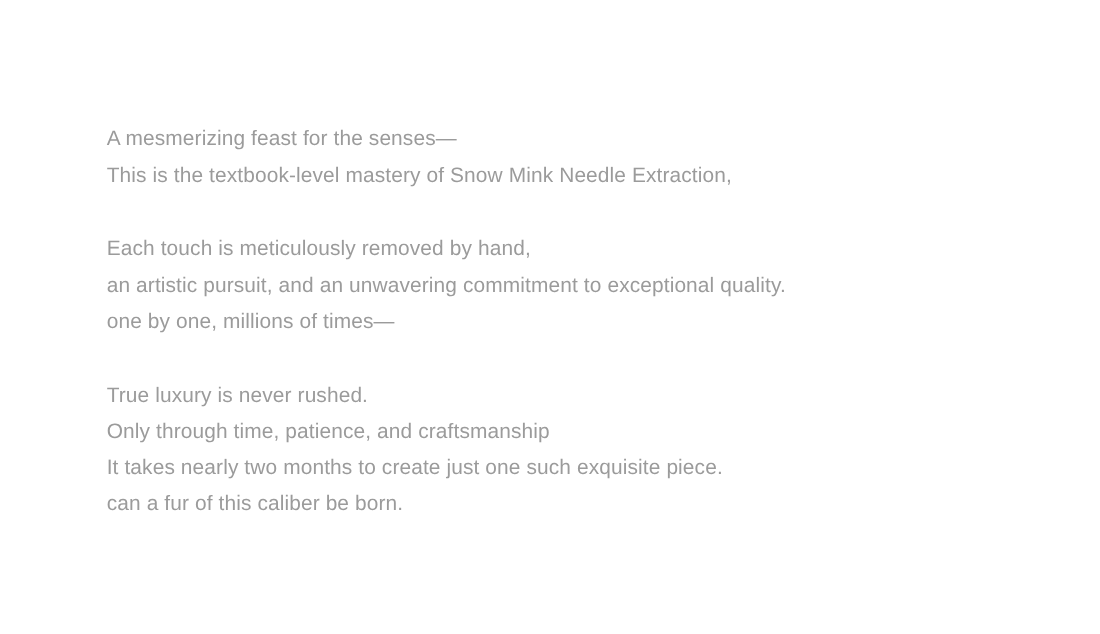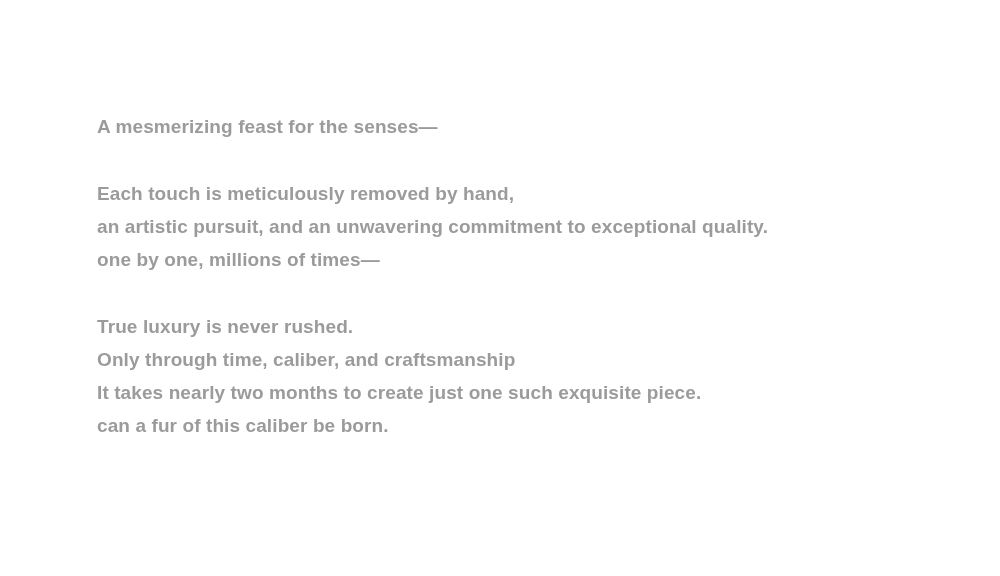--- a/index.html
+++ b/index.html
@@ -24,43 +24,44 @@
     margin: 0 0 34px 0;
     padding: 0;
   }
   .paragraph:last-child {
     margin-bottom: 16px;
   }
   .line {
     display: block;
     font-size: 19px;
     line-height: 33px;
-    font-weight: 700;
+    font-weight: 400;
     color: #9b9b9b;
     letter-spacing: 0.1px;
     white-space: nowrap;
   }
 </style>
 </head>
 <body style="background: rgb(255, 255, 255);">
 
 <main>
   <section class="text-block">
 
     <p class="paragraph">
       <span class="line">A mesmerizing feast for the senses—</span>
+      <span class="line">This is the textbook-level mastery of Snow Mink Needle Extraction,</span>
     </p>
 
     <p class="paragraph">
       <span class="line">Each touch is meticulously removed by hand,</span>
       <span class="line">an artistic pursuit, and an unwavering commitment to exceptional quality.</span>
       <span class="line">one by one, millions of times—</span>
     </p>
 
     <p class="paragraph">
       <span class="line">True luxury is never rushed.</span>
-      <span class="line">Only through time, caliber, and craftsmanship</span>
+      <span class="line">Only through time, patience, and craftsmanship</span>
       <span class="line">It takes nearly two months to create just one such exquisite piece.</span>
       <span class="line">can a fur of this caliber be born.</span>
     </p>
 
   </section>
 </main>
 
 </body></html>

